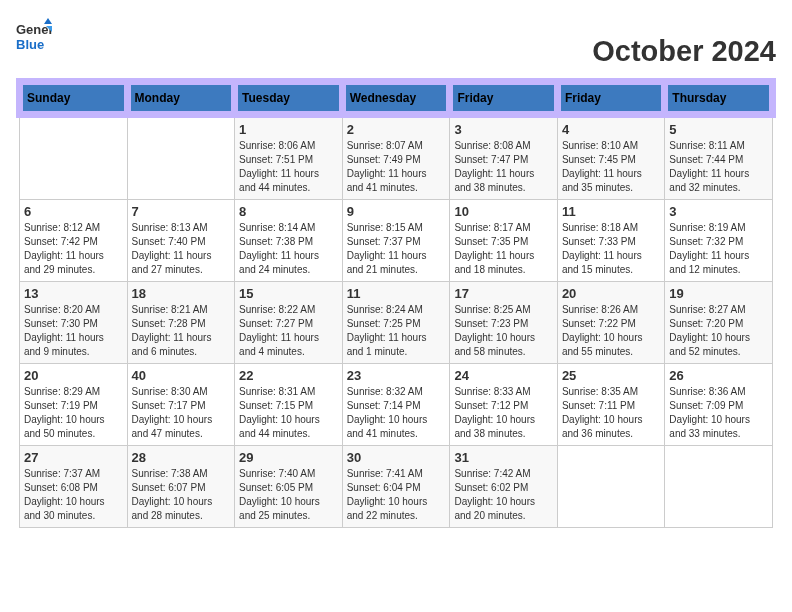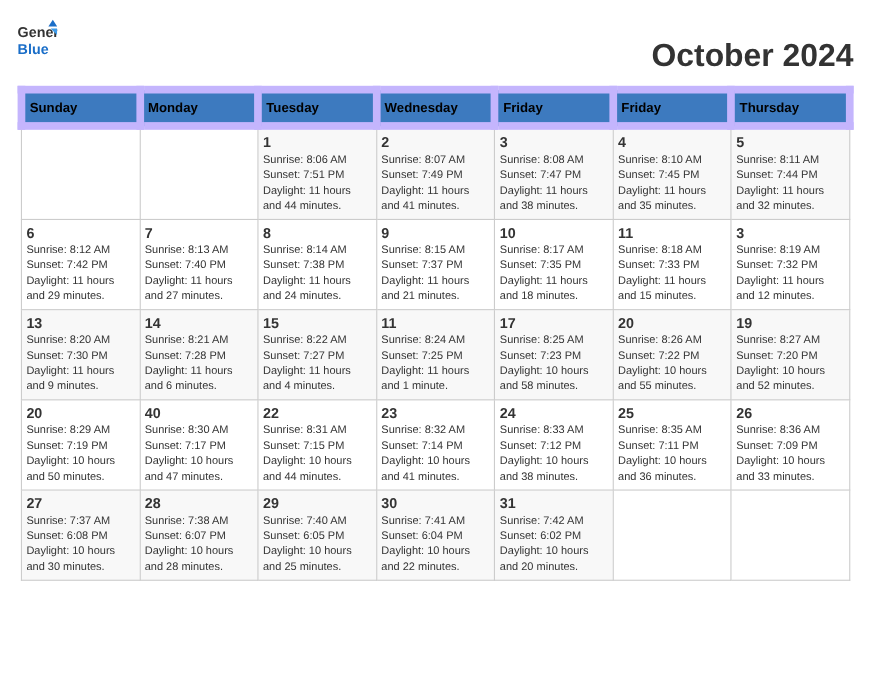--- a/index.html
+++ b/index.html
@@ -159,21 +159,21 @@
           <div class="day-num">3</div>
           <div class="day-info">Sunrise: 8:19 AM<br>Sunset: 7:32 PM<br>Daylight: 11 hours and 12 minutes.</div>
         </td>
       </tr>
       <tr>
         <td>
           <div class="day-num">13</div>
           <div class="day-info">Sunrise: 8:20 AM<br>Sunset: 7:30 PM<br>Daylight: 11 hours and 9 minutes.</div>
         </td>
         <td>
-          <div class="day-num">14</div>
+          <div class="day-num">18</div>
           <div class="day-info">Sunrise: 8:21 AM<br>Sunset: 7:28 PM<br>Daylight: 11 hours and 6 minutes.</div>
         </td>
         <td>
           <div class="day-num">15</div>
           <div class="day-info">Sunrise: 8:22 AM<br>Sunset: 7:27 PM<br>Daylight: 11 hours and 4 minutes.</div>
         </td>
         <td>
           <div class="day-num">11</div>
           <div class="day-info">Sunrise: 8:24 AM<br>Sunset: 7:25 PM<br>Daylight: 11 hours and 1 minute.</div>
         </td>

